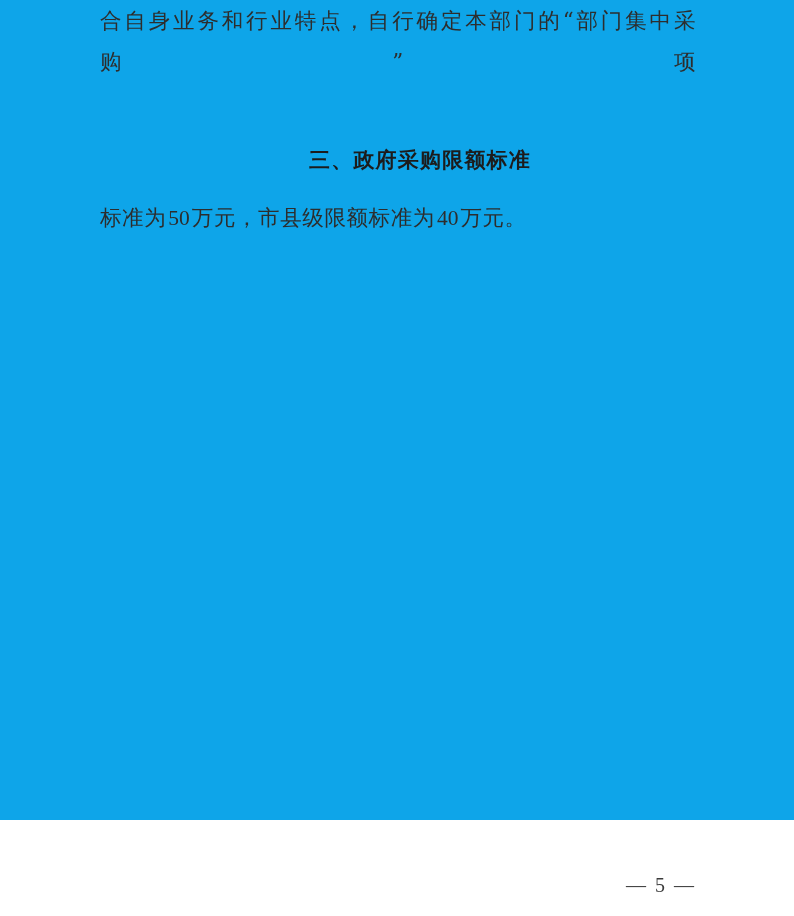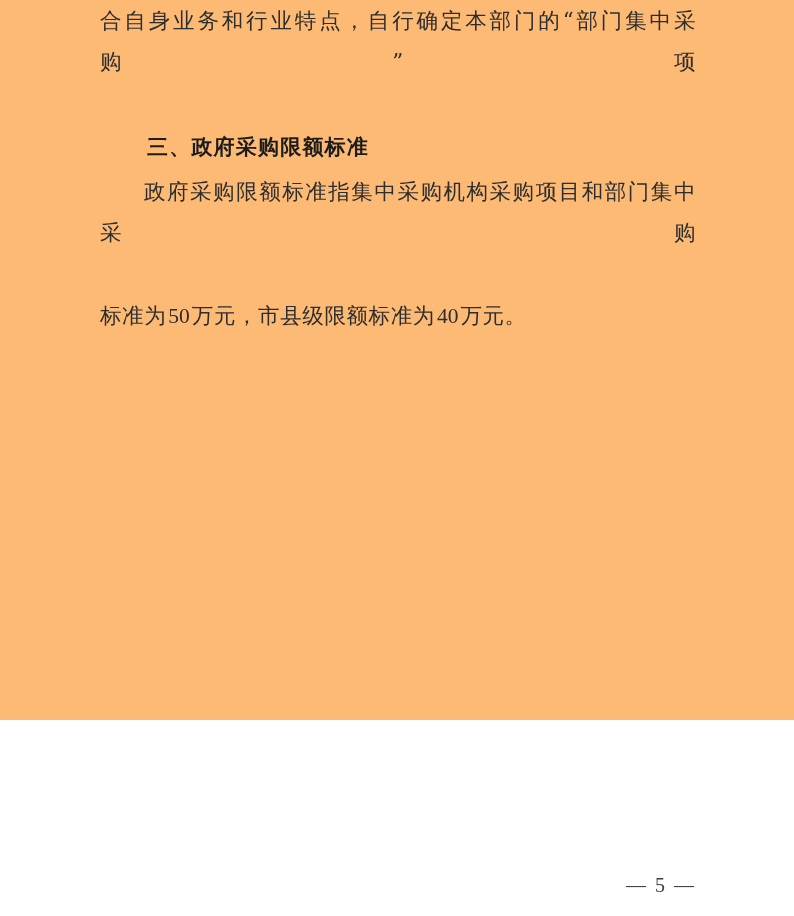--- a/index.html
+++ b/index.html
@@ -12,22 +12,22 @@
     height: 916px;
     overflow: hidden;
     font-family: "DejaVu Serif", "Liberation Serif", serif;
     color: #2a2a2a;
     -webkit-font-smoothing: antialiased;
   }
 
   #page {
     position: relative;
     width: 794px;
-    height: 720px;
-    background: #fdba74;
+    height: 820px;
+    background: #0ea5e9;
     box-sizing: border-box;
   }
 
   #content {
     position: absolute;
     left: 100px;
     top: 0px;
     width: 596px;
   }
 
@@ -50,30 +50,31 @@
   
   .para:after {
     content: "";
     display: inline-block;
     width: 100%;
   }
   .para.nostretch:after { display: none; }
 
   
   .heading {
-    margin: 3px;
+    margin: 16px;
     padding: 0;
     font-family: "DejaVu Sans", "Liberation Sans", sans-serif;
     font-weight: bold;
     font-size: 21px;
     line-height: 41.3px;
     letter-spacing: 1.2px;
     text-indent: 44px;
     color: #1c1c1c;
     white-space: nowrap;
+    text-align: center;
   }
 
   
   .num {
     font-family: "Liberation Serif", "DejaVu Serif", serif;
     letter-spacing: 0;
     padding: 0 2px;
   }
 
   
@@ -94,21 +95,20 @@
 
 <div id="page">
   <div id="content">
 
     <div>
       <p class="para no-indent">合自身业务和行业特点，自行确定本部门的“部门集中采购”项</p>
     </div>
 
     <h2 class="heading">三、政府采购限额标准</h2>
     <div>
-      <p class="para">政府采购限额标准指集中采购机构采购项目和部门集中采购</p>
       <p class="para no-indent nostretch"><span>标准为</span><span class="num">50</span><span>万元，市县级限额标准为</span><span class="num">40</span><span>万元。</span></p>
     </div>
 
 
   </div>
 
   <div id="page-number">— 5 —</div>
 </div>
 
 </body></html>

